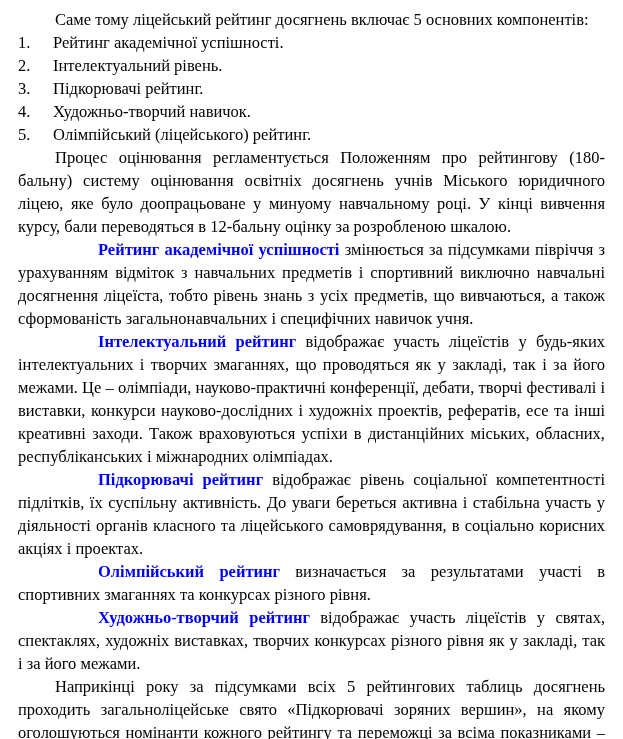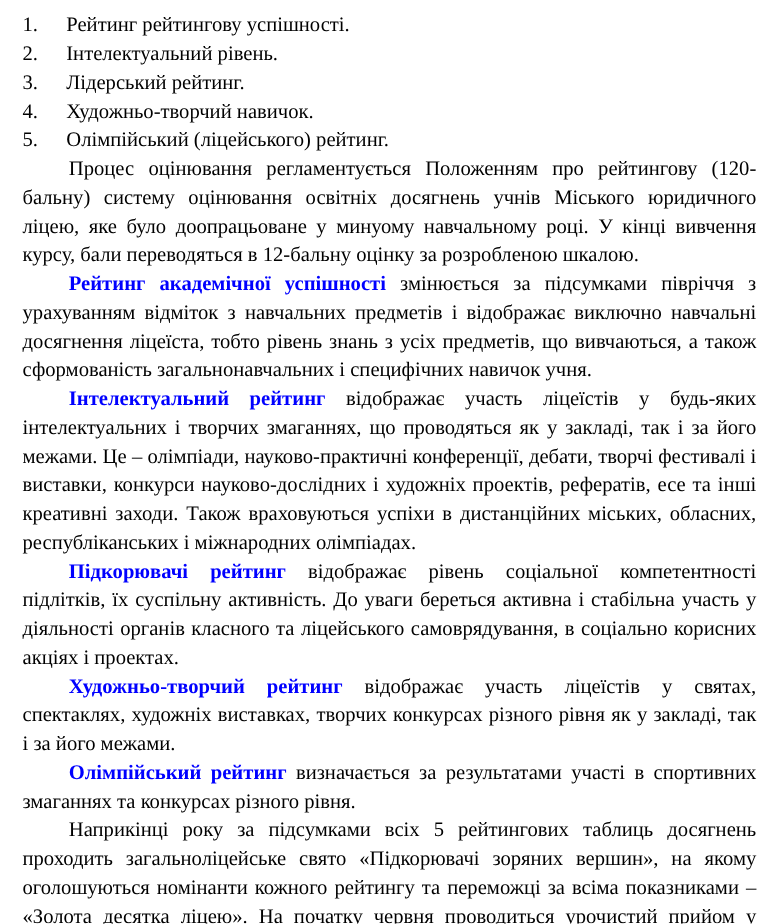--- a/index.html
+++ b/index.html
@@ -33,72 +33,74 @@
   }
   .num-row .num {
     flex: 0 0 35px;
   }
   .num-row .itm {
     flex: 1 1 auto;
   }
   b.lead {
     color: #0000FF;
     font-weight: bold;
+    margin-left: 43px;
   }
 </style>
 </head>
 <body>
 
 <div class="page">
 
+  <p class="para">Саме тому ліцейський рейтинг досягнень включає 5 основних компонентів:</p>
 
   <div class="num-list">
     <div class="num-row">
       <span class="num">1.</span>
-      <span class="itm">Рейтинг рейтингову успішності.</span>
+      <span class="itm">Рейтинг академічної успішності.</span>
     </div>
     <div class="num-row">
       <span class="num">2.</span>
       <span class="itm">Інтелектуальний рівень.</span>
     </div>
     <div class="num-row">
       <span class="num">3.</span>
-      <span class="itm">Лідерський рейтинг.</span>
+      <span class="itm">Підкорювачі рейтинг.</span>
     </div>
     <div class="num-row">
       <span class="num">4.</span>
       <span class="itm">Художньо-творчий навичок.</span>
     </div>
     <div class="num-row">
       <span class="num">5.</span>
       <span class="itm">Олімпійський (ліцейського) рейтинг.</span>
     </div>
   </div>
 
   <p class="para">
-    <span>Процес оцінювання регламентується Положенням про рейтингову (120-бальну) систему оцінювання освітніх досягнень учнів Міського юридичного ліцею, яке було доопрацьоване у минуому навчальному році. У кінці вивчення курсу, бали переводяться в 12-бальну оцінку за розробленою шкалою.</span>
+    <span>Процес оцінювання регламентується Положенням про рейтингову (180-бальну) систему оцінювання освітніх досягнень учнів Міського юридичного ліцею, яке було доопрацьоване у минуому навчальному році. У кінці вивчення курсу, бали переводяться в 12-бальну оцінку за розробленою шкалою.</span>
   </p>
 
   <p class="para">
-    <b class="lead">Рейтинг академічної успішності</b><span> змінюється за підсумками півріччя з урахуванням відміток з навчальних предметів і відображає виключно навчальні досягнення ліцеїста, тобто рівень знань з усіх предметів, що вивчаються, а також сформованість загальнонавчальних і специфічних навичок учня.</span>
+    <b class="lead">Рейтинг академічної успішності</b><span> змінюється за підсумками півріччя з урахуванням відміток з навчальних предметів і спортивний виключно навчальні досягнення ліцеїста, тобто рівень знань з усіх предметів, що вивчаються, а також сформованість загальнонавчальних і специфічних навичок учня.</span>
   </p>
 
   <p class="para">
     <b class="lead">Інтелектуальний рейтинг</b><span> відображає участь ліцеїстів у будь-яких інтелектуальних і творчих змаганнях, що проводяться як у закладі, так і за його межами. Це – олімпіади, науково-практичні конференції, дебати, творчі фестивалі і виставки, конкурси науково-дослідних і художніх проектів, рефератів, есе та інші креативні заходи. Також враховуються успіхи в дистанційних міських, обласних, республіканських і міжнародних олімпіадах.</span>
   </p>
 
   <p class="para">
     <b class="lead">Підкорювачі рейтинг</b><span> відображає рівень соціальної компетентності підлітків, їх суспільну активність. До уваги береться активна і стабільна участь у діяльності органів класного та ліцейського самоврядування, в соціально корисних акціях і проектах.</span>
   </p>
 
   <p class="para">
-    <b class="lead">Художньо-творчий рейтинг</b><span> відображає участь ліцеїстів у святах, спектаклях, художніх виставках, творчих конкурсах різного рівня як у закладі, так і за його межами.</span>
+    <b class="lead">Олімпійський рейтинг</b><span> визначається за результатами участі в спортивних змаганнях та конкурсах різного рівня.</span>
   </p>
 
   <p class="para">
-    <b class="lead">Олімпійський рейтинг</b><span> визначається за результатами участі в спортивних змаганнях та конкурсах різного рівня.</span>
+    <b class="lead">Художньо-творчий рейтинг</b><span> відображає участь ліцеїстів у святах, спектаклях, художніх виставках, творчих конкурсах різного рівня як у закладі, так і за його межами.</span>
   </p>
 
   <p class="para">
     <span>Наприкінці року за підсумками всіх 5 рейтингових таблиць досягнень проходить загальноліцейське свято «Підкорювачі зоряних вершин», на якому оголошуються номінанти кожного рейтингу та переможці за всіма показниками – «Золота десятка ліцею». На початку червня проводиться урочистий прийом у директора ліцею, на який запрошуються лауреати кожної номінації, батьки та вчителі.</span>
   </p>
 
 </div>
 
 </body></html>

